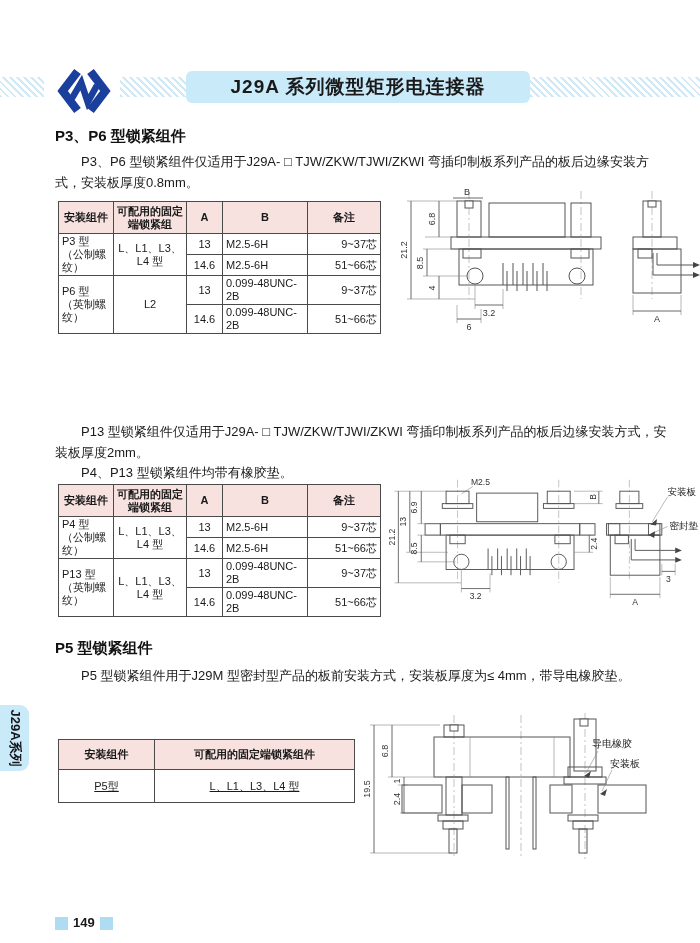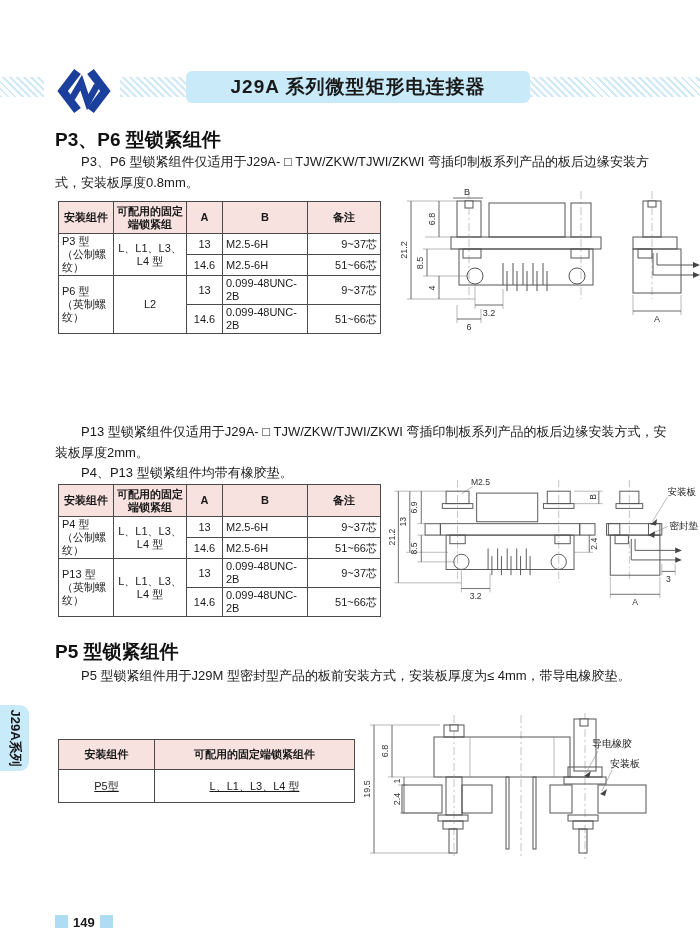--- a/index.html
+++ b/index.html
@@ -9,21 +9,21 @@
 
   
   .stripe-band { position:absolute; left:0; top:48px; width:700px; height:20px;
     background:repeating-linear-gradient(45deg,#cfe9f7 0,#cfe9f7 2px,#ffffff 2px,#ffffff 5px); }
   .logo-box { position:absolute; left:44px; top:32px; width:76px; height:58px; background:#fff; }
   .logo { position:absolute; left:56px; top:36px; width:56px; height:52px; }
   .banner { position:absolute; left:186px; top:42px; width:344px; height:32px; background:#c9eaf9;
     border-radius:6px; display:flex; align-items:center; justify-content:center;
     font-size:19px; font-weight:bold; color:#1a1a1a; letter-spacing:1px; }
 
-  .sec-heading { position:absolute; left:55px; font-size:19px; font-weight:bold; color:#111; }
+  .sec-heading { position:absolute; left:55px; font-size:15px; font-weight:bold; color:#111; }
   .body-text { position:absolute; left:55px; width:614px; font-size:13px; color:#1a1a1a;
     line-height:21px; text-indent:2em; }
 
   .dtable { position:absolute; left:58px; border-collapse:collapse; table-layout:fixed; background:#fff; }
   .dtable th, .dtable td { border:1px solid #4a4a4a; font-size:11px; color:#1a1a1a;
     padding:1px 3px; overflow:hidden; }
   .dtable th { background:#f7e2e0; font-weight:bold; text-align:center; height:32px; line-height:13px; }
   .dtable td { height:20px; line-height:13px; }
   .dtable td.lab { text-align:left; }
   .dtable td.lock { text-align:center; }
@@ -40,21 +40,21 @@
   .lnf { stroke:#555; stroke-width:1; fill:#ffffff; }
   .thin { stroke:#888; stroke-width:0.6; fill:none; }
   .dim { stroke:#444; stroke-width:0.8; fill:none; }
   .cl { stroke:#9a9a9a; stroke-width:0.6; fill:none; stroke-dasharray:8 3 2 3; }
   .arr { fill:#444; stroke:none; }
 
   .side-tab { position:absolute; left:0; top:676px; width:29px; height:66px; background:#c9eaf9;
     border-radius:0 9px 9px 0; display:flex; align-items:center; justify-content:center; }
   .side-tab span { transform:rotate(90deg); white-space:nowrap; font-size:13px; font-weight:bold; color:#15151a; }
 
-  .footer { position:absolute; left:55px; top:886px; display:flex; align-items:flex-start; gap:3px; }
+  .footer { position:absolute; left:55px; top:886px; display:flex; align-items:flex-end; gap:3px; }
   .sq { width:13px; height:13px; background:#aedcf3; }
   .pageno { font-size:13px; font-weight:bold; color:#1a1a1a; padding:0 2px; }
 </style>
 </head>
 <body>
 
 <div class="page">
 
   <div class="stripe-band"></div>
   <div class="logo-box"></div>

